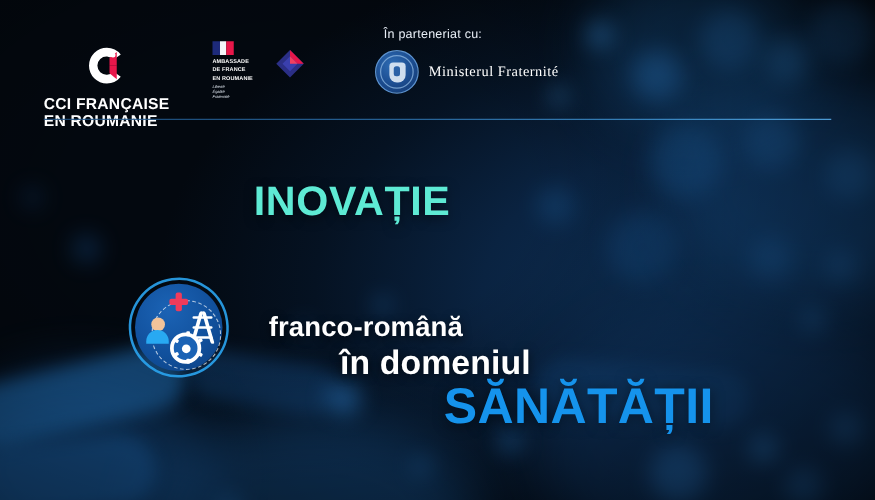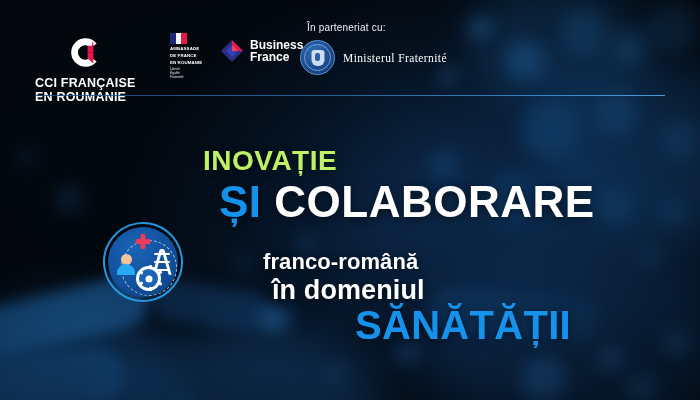--- a/index.html
+++ b/index.html
@@ -60,28 +60,28 @@
   .ed-expert{position:relative;color:#fff;font-size:37px;font-weight:300;letter-spacing:-1.2px;line-height:1;}
   .ed-days{color:#4ea3e6;font-size:37px;font-weight:300;letter-spacing:-.6px;line-height:1;margin-left:11px;}
   .ed-swoosh{position:absolute;left:3px;bottom:7px;width:78px;height:2.6px;
      background:linear-gradient(90deg,#0d8ae8,#2ba6f5);border-radius:2px;}
   .ed-tri{position:absolute;left:61px;top:-1px;width:0;height:0;
      border-left:7px solid transparent;border-right:3px solid transparent;border-bottom:12px solid #e8174a;
      transform:rotate(28deg);}
 
   
   .head{position:absolute;left:0;top:0;width:700px;height:400px;pointer-events:none;}
-  .l1{position:absolute;left:203px;top:139px;font-size:28px;font-weight:bold;color:#bef264;
+  .l1{position:absolute;left:203px;top:139px;font-size:33px;font-weight:bold;color:#5eead4;
      letter-spacing:.5px;line-height:44px;text-shadow:0 2px 9px rgba(0,0,0,.55);}
   .l2{position:absolute;left:219px;top:180px;font-size:44px;font-weight:bold;letter-spacing:.5px;
      line-height:44px;text-shadow:0 2px 9px rgba(0,0,0,.55);white-space:nowrap;}
   .l2 .blue{color:#1593ec;}
   .l2 .white{color:#ffffff;}
   .l3{position:absolute;left:215px;top:249px;font-size:22px;font-weight:bold;color:#fff;
-     letter-spacing:.1px;text-shadow:0 2px 8px rgba(0,0,0,.6);margin-left:48px;}
+     letter-spacing:.1px;text-shadow:0 2px 8px rgba(0,0,0,.6);}
   .l4{position:absolute;left:272px;top:275px;font-size:27px;font-weight:bold;color:#fff;
      letter-spacing:.1px;text-shadow:0 2px 8px rgba(0,0,0,.6);}
   .l5{position:absolute;left:355px;top:303px;font-size:40px;font-weight:bold;color:#1593ec;
      letter-spacing:.3px;text-shadow:0 2px 10px rgba(0,0,0,.5);}
 
   
   .badge{position:absolute;left:103px;top:222px;width:80px;height:80px;}
   .badge-ring{position:absolute;inset:0;border-radius:50%;border:2px solid #2aa4f0;opacity:.9;
      transform:rotate(-8deg);}
   .badge-disc{position:absolute;left:5px;top:5px;width:70px;height:70px;border-radius:50%;
@@ -190,46 +190,39 @@
 
     <div class="bf">
       <div class="bf-mark">
         <svg viewBox="0 0 26 26" width="26" height="26">
           <path d="M2 13 L13 2 L24 13 L13 24 Z" fill="#2b2f86"></path>
           <path d="M13 2 L24 13 L13 13 Z" fill="#e8174a"></path>
           <path d="M7 13 L13 7 L19 13 L13 19 Z" fill="#3a3fae"></path>
           <path d="M13 7 L19 13 L13 13 Z" fill="#f2405f"></path>
         </svg>
       </div>
-      <div class="bf-txt">
-        <div>Business</div>
-        <div>France</div>
-      </div>
     </div>
 
     <div class="part-lbl">În parteneriat cu:</div>
     <div class="min">
       <div class="seal">
         <div class="ring"></div>
           <div class="crest"></div>
       </div>
       <div class="min-txt">Ministerul Fraternité</div>
     </div>
 
     <div class="ed">
     </div>
 
     <div class="divider"></div>
   </div>
 
   <div class="head">
     <div class="l1">INOVAȚIE</div>
-    <div class="l2">
-      <span class="blue">ȘI</span><span> </span><span class="white">COLABORARE</span>
-    </div>
     <div class="l3">franco-română</div>
     <div class="l4">în domeniul</div>
     <div class="l5">SĂNĂTĂȚII</div>
   </div>
 
   <div class="badge">
     <div class="badge-ring"></div>
     <div class="badge-disc">
       <div class="badge-dash"></div>
       <div class="cross"></div>

